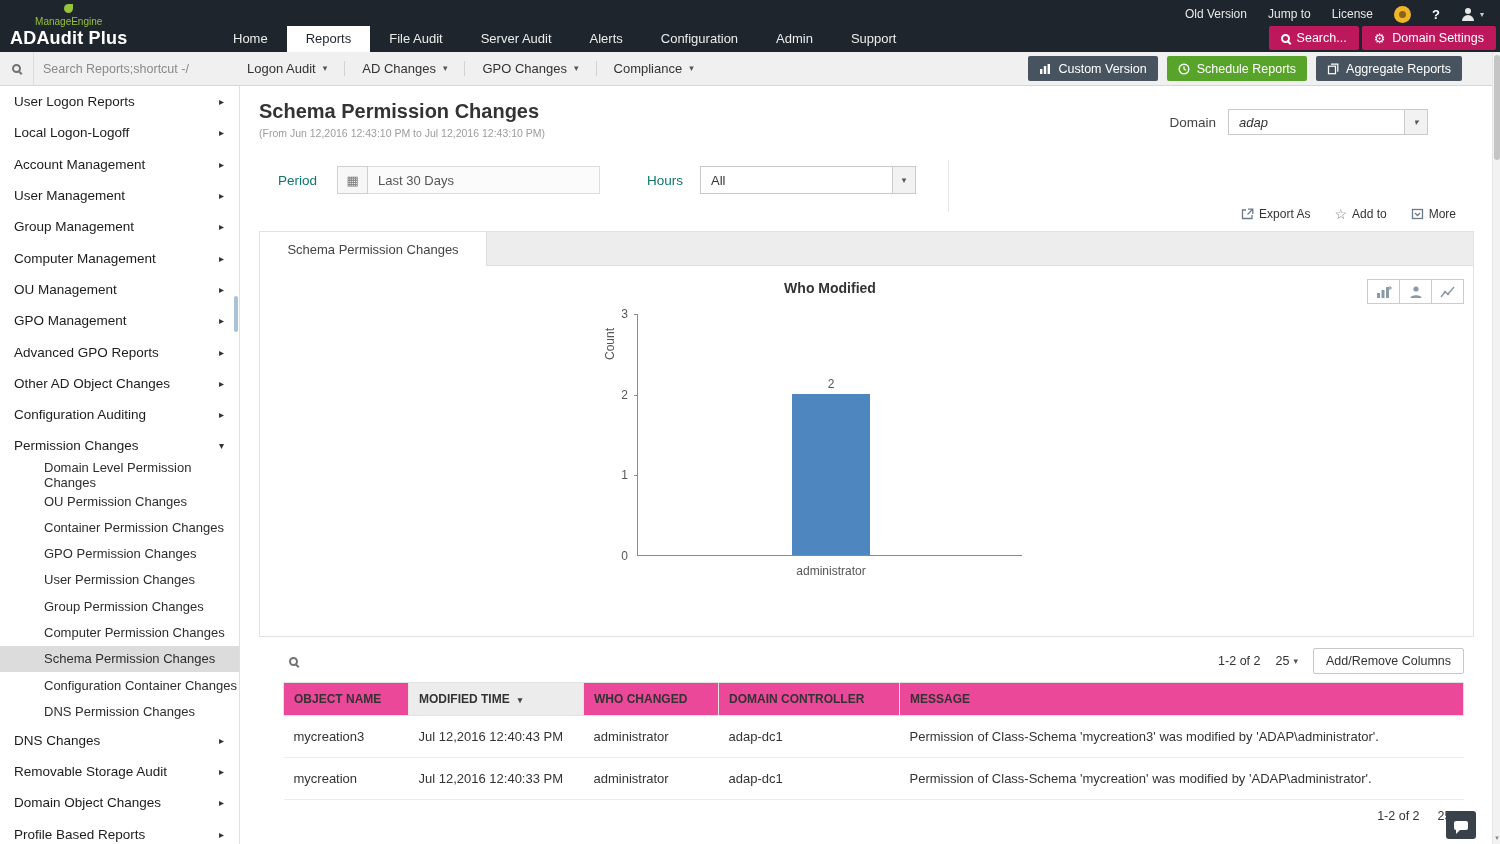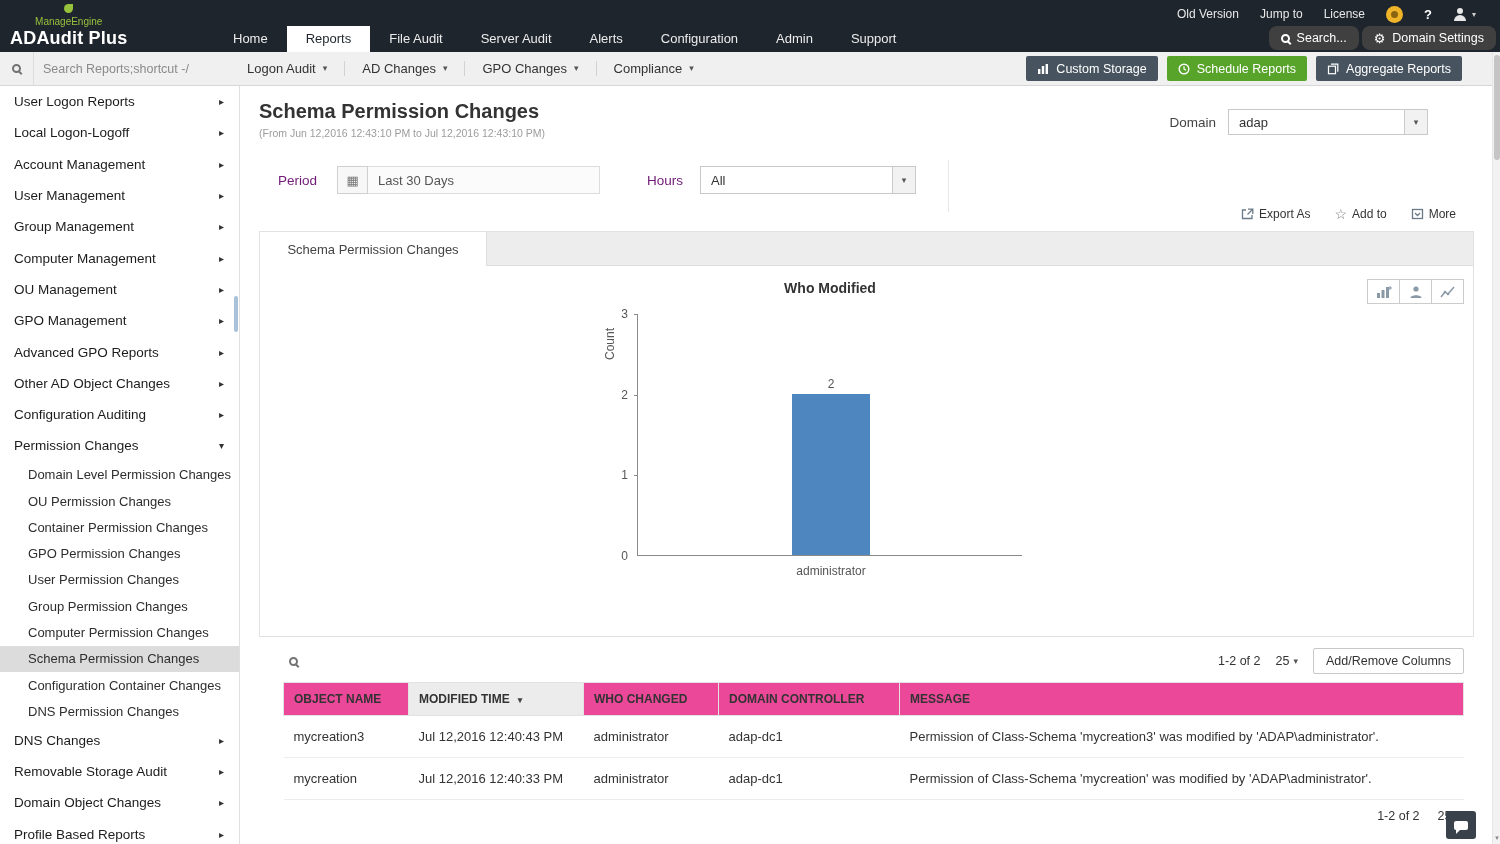--- a/index.html
+++ b/index.html
@@ -11,32 +11,32 @@
 
   
   .header { position:absolute; top:0; left:0; right:0; height:52px; background:#1e252c; z-index:20; }
   .logo { position:absolute; left:10px; top:4px; cursor:pointer; }
   .logo-company { font-size:10px; color:#97c23c; display:flex; align-items:center; gap:3px;flex-direction:column; }
   .logo-leaf { width:9px; height:9px; background:#97c23c; border-radius:50% 0 50% 50%; display:inline-block; }
   .logo-product { font-size:18px; color:#fff; font-weight:700; margin-top:1px; letter-spacing:.2px; }
   .nav { position:absolute; left:214px; bottom:0; display:flex; height:26px; }
   .nav-tab { padding:0 19px; line-height:26px; font-size:13px; color:#ececec; cursor:pointer; }
   .nav-tab.active { background:#fff; color:#1e252c; }
-  .utility { position:absolute; right:24px; top:5px; display:flex; align-items:center; gap:21px; font-size:12px; color:#e8e8e8; height:18px; }
+  .utility { position:absolute; right:16px; top:5px; display:flex; align-items:center; gap:21px; font-size:12px; color:#e8e8e8; height:18px; }
   .u-link { cursor:pointer; }
   .u-circle { width:17px; height:17px; border-radius:50%; background:#f0b429; position:relative; cursor:pointer; }
   .u-circle::after { content:""; position:absolute; left:5px; top:5px; width:7px; height:7px; border-radius:50%; background:#8a6410; }
   .help-icon { font-size:13px; font-weight:bold; color:#fff; cursor:pointer; }
   .user-wrap { display:flex; align-items:center; gap:5px; cursor:pointer; }
   .person { width:14px; height:13px; position:relative; }
   .person::before { content:""; position:absolute; top:0; left:4px; width:6px; height:6px; border-radius:50%; background:#e8e8e8; }
   .person::after { content:""; position:absolute; bottom:0; left:1px; width:12px; height:6px; border-radius:6px 6px 0 0; background:#e8e8e8; }
   .u-caret { font-size:8px; color:#ccc; }
   .header-buttons { position:absolute; right:4px; bottom:2px; display:flex; gap:3px; }
-  .hbtn { height:24px; background:#404040; color:#fff; font-size:12.5px; padding:8px 12px; display:flex; align-items:center; gap:7px; border-radius:8px; cursor:pointer; }
+  .hbtn { height:24px; background:#be185d; color:#fff; font-size:12.5px; padding:8px 12px; display:flex; align-items:center; gap:7px; border-radius:2px; cursor:pointer; }
   .gear { font-size:13px; color:#fff; line-height:1; }
 
   
   .mag { width:9px; height:9px; border-radius:50%; position:relative; display:inline-block; }
   .mag::after { content:""; position:absolute; width:2px; height:5px; bottom:-4px; right:-2px; transform:rotate(-45deg); }
   .mag-white { border:2px solid #fff; } .mag-white::after { background:#fff; }
   .mag-gray { border:2px solid #737373; } .mag-gray::after { background:#737373; }
 
   
   .toolbar { position:absolute; top:52px; left:0; right:0; height:34px; background:#f0f0f0; border-bottom:1px solid #d7d7d7; display:flex; align-items:center; z-index:15; }
@@ -49,35 +49,35 @@
   .tb-caret { font-size:9px; color:#555; line-height:1; }
   .tb-actions { margin-left:auto; display:flex; gap:9px; margin-right:38px; }
   .abtn { height:25px; display:flex; align-items:center; gap:7px; padding:0 11px; font-size:12.5px; color:#fff; border-radius:2px; cursor:pointer; }
   .abtn.dark { background:#47545f; }
   .abtn.green { background:#58a42a; }
 
   
   .sidebar { position:absolute; top:86px; left:0; width:240px; bottom:0; background:#fff; overflow:hidden; border-right:1px solid #e0e0e0; z-index:10; }
   .s-item { height:31.3px; display:flex; align-items:center; justify-content:space-between; padding:0 15px 0 14px; font-size:13.5px; color:#1c1c1c; cursor:pointer; }
   .s-arrow { font-size:10px; color:#333; }
-  .s-sub { height:26.3px; display:flex; align-items:center; padding-left:28px; font-size:13px; color:#2e2e2e; cursor:pointer; }
+  .s-sub { height:26.3px; display:flex; align-items:center; padding-left:44px; font-size:13px; color:#2e2e2e; cursor:pointer; }
   .s-sub.selected { background:#dcdcdc; }
   .side-scroll { position:absolute; right:1px; top:210px; width:4px; height:36px; background:#a9c2da; border-radius:2px; cursor:pointer; }
 
   
   .main { position:absolute; left:241px; top:86px; right:8px; bottom:0; background:#fff; }
   .page-head { position:relative; padding:14px 0 0 18px; }
   .page-title { font-size:20px; font-weight:700; color:#333; }
   .page-sub { font-size:10.5px; color:#9c9c9c; margin-top:4px; }
   .domain-row { position:absolute; top:23px; right:64px; display:flex; align-items:center; gap:12px; font-size:13.5px; color:#444; }
   .combo { position:relative; height:26px; background:#fff; border:1px solid #c9c9c9; display:flex; align-items:center; padding:0 30px 0 10px; font-size:13px; color:#333; cursor:pointer; }
   .combo .arrow { position:absolute; right:0; top:0; bottom:0; width:23px; border-left:1px solid #c9c9c9; background:#f2f2f2; display:flex; align-items:center; justify-content:center; font-size:9px; color:#555; }
-  .domain-combo { width:200px; }
+  .domain-combo { width:200px;font-style:italic; }
   .filter-row { display:flex; align-items:center; margin:27px 0 0 37px; }
-  .f-label { font-size:13.5px; color:#701a75;text-align:right; }
+  .f-label { font-size:13.5px; color:#0f766e;text-align:right; }
   .cal-btn { width:31px; height:28px; border:1px solid #d0d0d0; background:#f7f7f7; display:flex; align-items:center; justify-content:center; color:#777; font-size:13px; margin-left:20px; cursor:pointer; }
   .period-input { width:232px; height:28px; border:1px solid #ddd; border-left:none; background:#fbfbfb; font-size:13px; color:#555; padding:0 10px; font-family:inherit; outline:none; }
   .hours-gap { margin-left:47px; }
   .hours-combo { width:216px; height:28px; margin-left:17px; }
   .vsep { position:absolute; left:707px; top:74px; height:52px; border-left:1px solid #e8e8e8; }
   .action-row { display:flex; justify-content:flex-end; align-items:center; gap:24px; margin-top:13px; padding-right:36px; font-size:12px; color:#333; }
   .action { display:flex; align-items:center; gap:5px; cursor:pointer; }
   .star-glyph { font-size:14px; color:#777; line-height:1; }
 
   
@@ -191,21 +191,21 @@
       <span class="tb-caret">▾</span>
     </div>
   </div>
   <div class="tb-actions">
     <div class="abtn dark">
       <svg width="12" height="12" viewBox="0 0 12 12">
           <rect x="1" y="6" width="2.4" height="5" fill="#fff"></rect>
           <rect x="4.8" y="3" width="2.4" height="8" fill="#fff"></rect>
           <rect x="8.6" y="1" width="2.4" height="10" fill="#fff"></rect>
         </svg>
-      <span>Custom Storage</span>
+      <span>Custom Version</span>
     </div>
     <div class="abtn green">
       <svg width="12" height="12" viewBox="0 0 12 12">
           <circle cx="6" cy="6" r="4.8" fill="none" stroke="#fff" stroke-width="1.4"></circle>
           <path d="M6 3.3 V6 L8 7.2" stroke="#fff" fill="none" stroke-width="1.2"></path>
         </svg>
       <span>Schedule Reports</span>
     </div>
     <div class="abtn dark">
       <svg width="12" height="12" viewBox="0 0 12 12">

